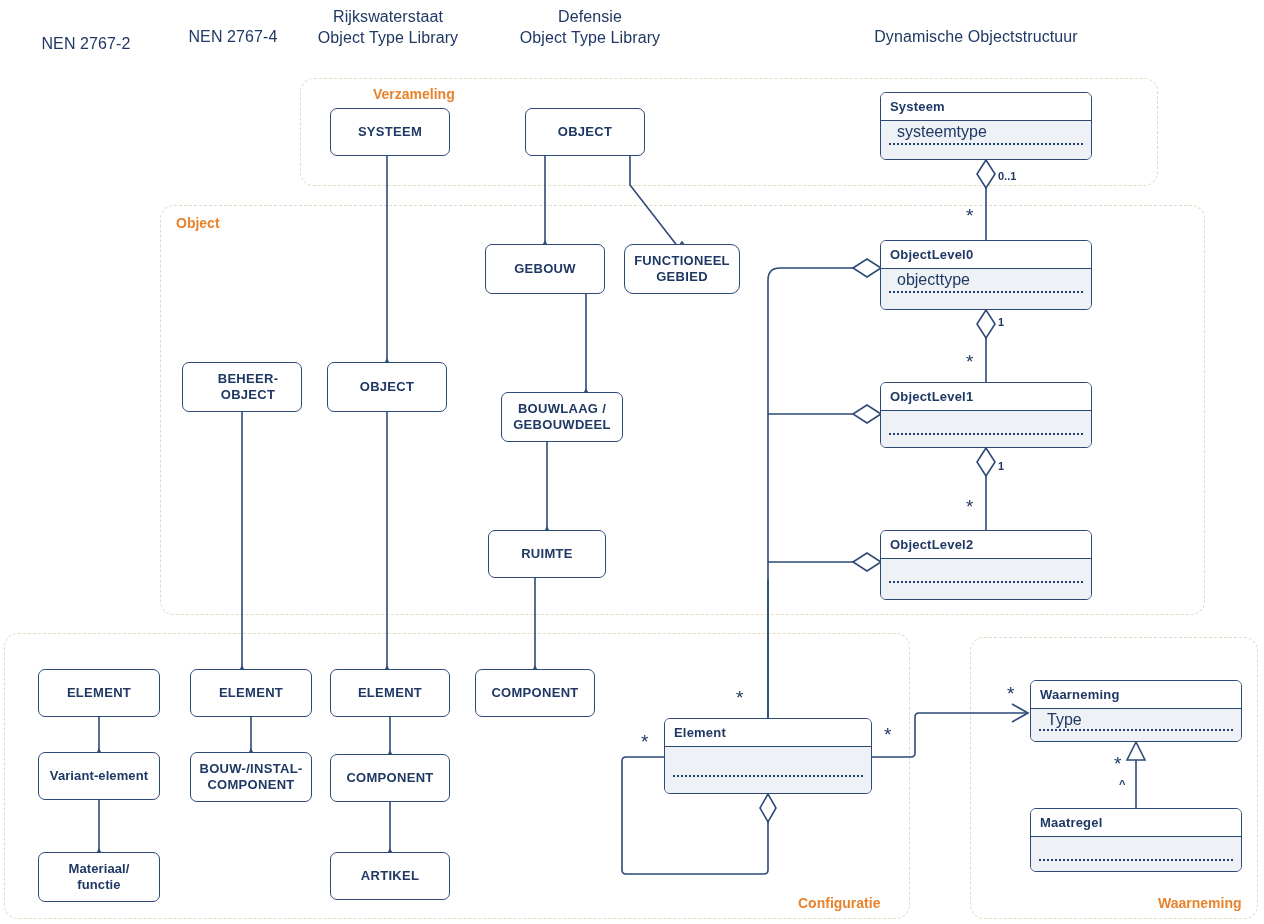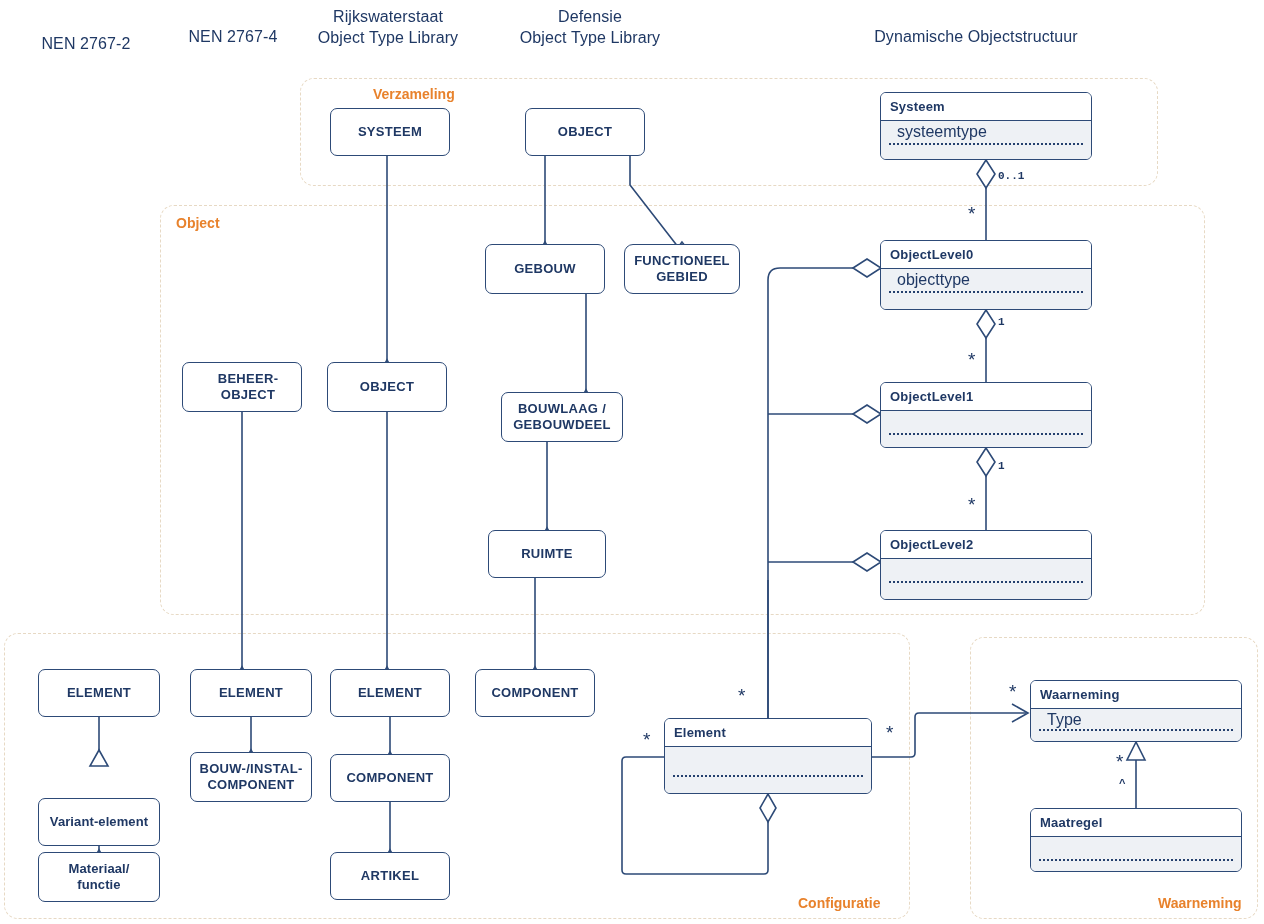--- a/index.html
+++ b/index.html
@@ -122,21 +122,20 @@
   .tri{ stroke:#2d4a77; stroke-width:1.6; fill:#ffffff; }
   .dia{ stroke:#2d4a77; stroke-width:1.6; fill:#ffffff; }
   .arrowopen{ stroke:#2d4a77; stroke-width:1.6; fill:none; }
 
   .mult{
     position:absolute;
     color:#1f3864;
     font-size:12px;
     font-weight:bold;
     white-space:nowrap;
-    font-family:Liberation Mono, monospace;
   }
   .mult.star{
     font-size:19px;
     line-height:19px;
     font-weight:normal;
   }
   .mult.small{
     font-size:11px;
     font-weight:bold;
   }
@@ -241,21 +240,21 @@
       <div class="nodebox" style="left: 485px; top: 244px; width: 120px; height: 50px;">GEBOUW</div>
       <div class="nodebox" style="left: 624px; top: 244px; width: 116px; height: 50px; border-radius: 9px;">FUNCTIONEEL
 GEBIED</div>
       <div class="nodebox" style="left: 182px; top: 362px; width: 120px; height: 50px; padding-left: 12px;">BEHEER-
 OBJECT</div>
       <div class="nodebox" style="left: 327px; top: 362px; width: 120px; height: 50px;">OBJECT</div>
       <div class="nodebox" style="left: 501px; top: 392px; width: 122px; height: 50px;">BOUWLAAG /
 GEBOUWDEEL</div>
       <div class="nodebox" style="left: 488px; top: 530px; width: 118px; height: 48px;">RUIMTE</div>
       <div class="nodebox" style="left: 38px; top: 669px; width: 122px; height: 48px;">ELEMENT</div>
-      <div class="nodebox mixed" style="left: 38px; top: 752px; width: 122px; height: 48px; margin-top: 46px;">Variant-element</div>
+      <div class="nodebox mixed" style="left: 38px; top: 752px; width: 122px; height: 48px;">Variant-element</div>
       <div class="nodebox mixed" style="left: 38px; top: 852px; width: 122px; height: 50px;">Materiaal/
 functie</div>
       <div class="nodebox" style="left: 190px; top: 669px; width: 122px; height: 48px;">ELEMENT</div>
       <div class="nodebox" style="left: 190px; top: 752px; width: 122px; height: 50px;">BOUW-/INSTAL-
 COMPONENT</div>
       <div class="nodebox" style="left: 330px; top: 669px; width: 120px; height: 48px;">ELEMENT</div>
       <div class="nodebox" style="left: 330px; top: 754px; width: 120px; height: 48px;">COMPONENT</div>
       <div class="nodebox" style="left: 330px; top: 852px; width: 120px; height: 48px;">ARTIKEL</div>
       <div class="nodebox" style="left: 475px; top: 669px; width: 120px; height: 48px;">COMPONENT</div>
     </div>

